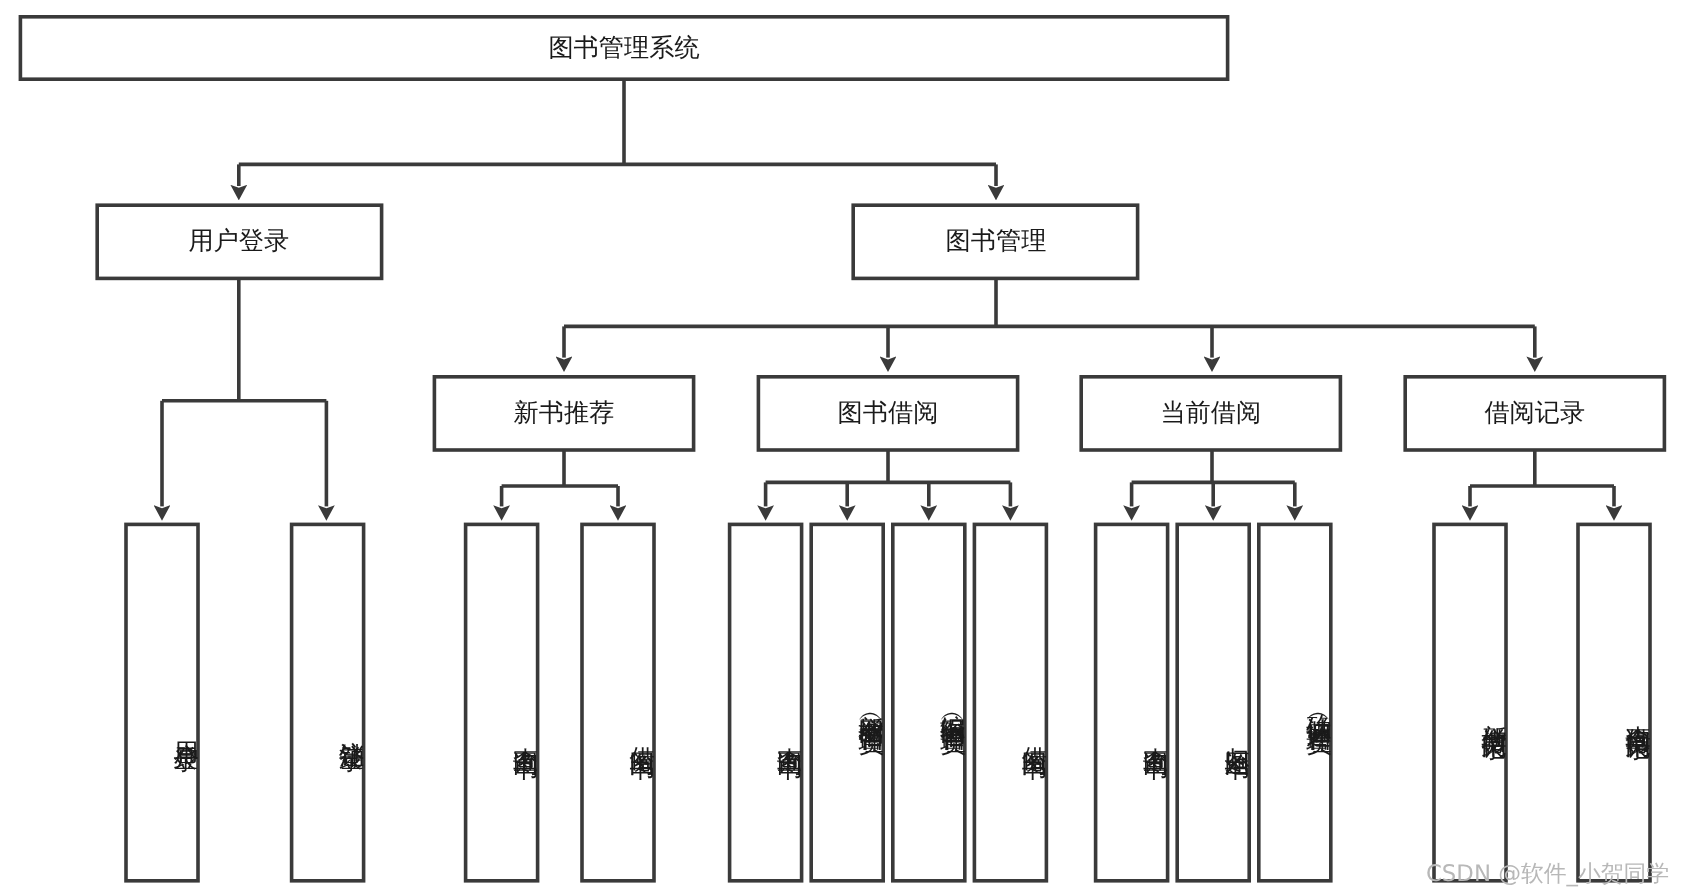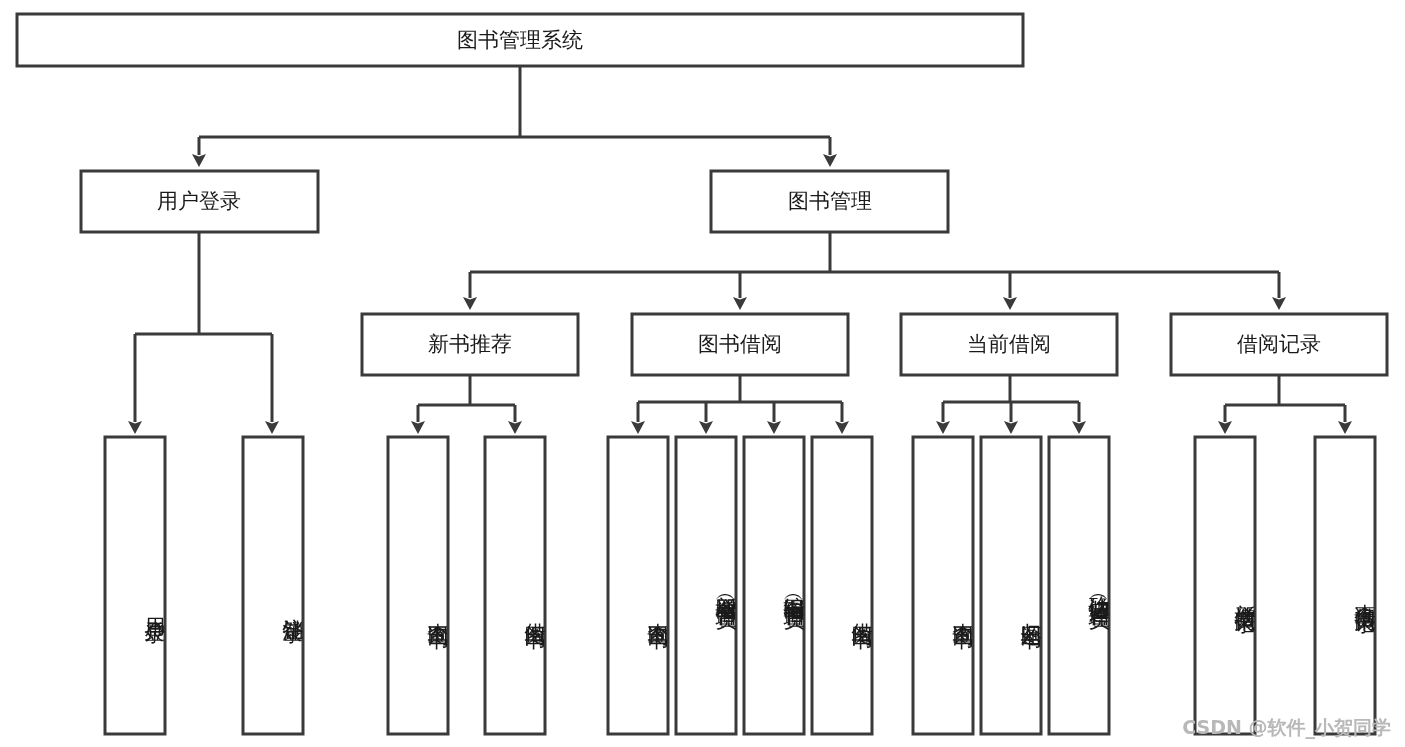--- a/index.html
+++ b/index.html
@@ -67,21 +67,20 @@
     pointer-events: none;
   }
   .watermark {
     position: absolute;
     right: 14px;
     bottom: 6px;
     font-family: "DejaVu Sans", "Liberation Sans", sans-serif;
     font-size: 19px;
     color: #b8b8b8;
     white-space: nowrap;
-    font-weight: bold;
   }
 </style>
 </head>
 <body>
 
 <div id="diagram-root">
 
   <svg id="tree-svg" viewBox="0 0 1405 747">
     <defs>
       <marker id="arrow" markerWidth="13" markerHeight="14" refX="1" refY="7" orient="auto" markerUnits="userSpaceOnUse">

